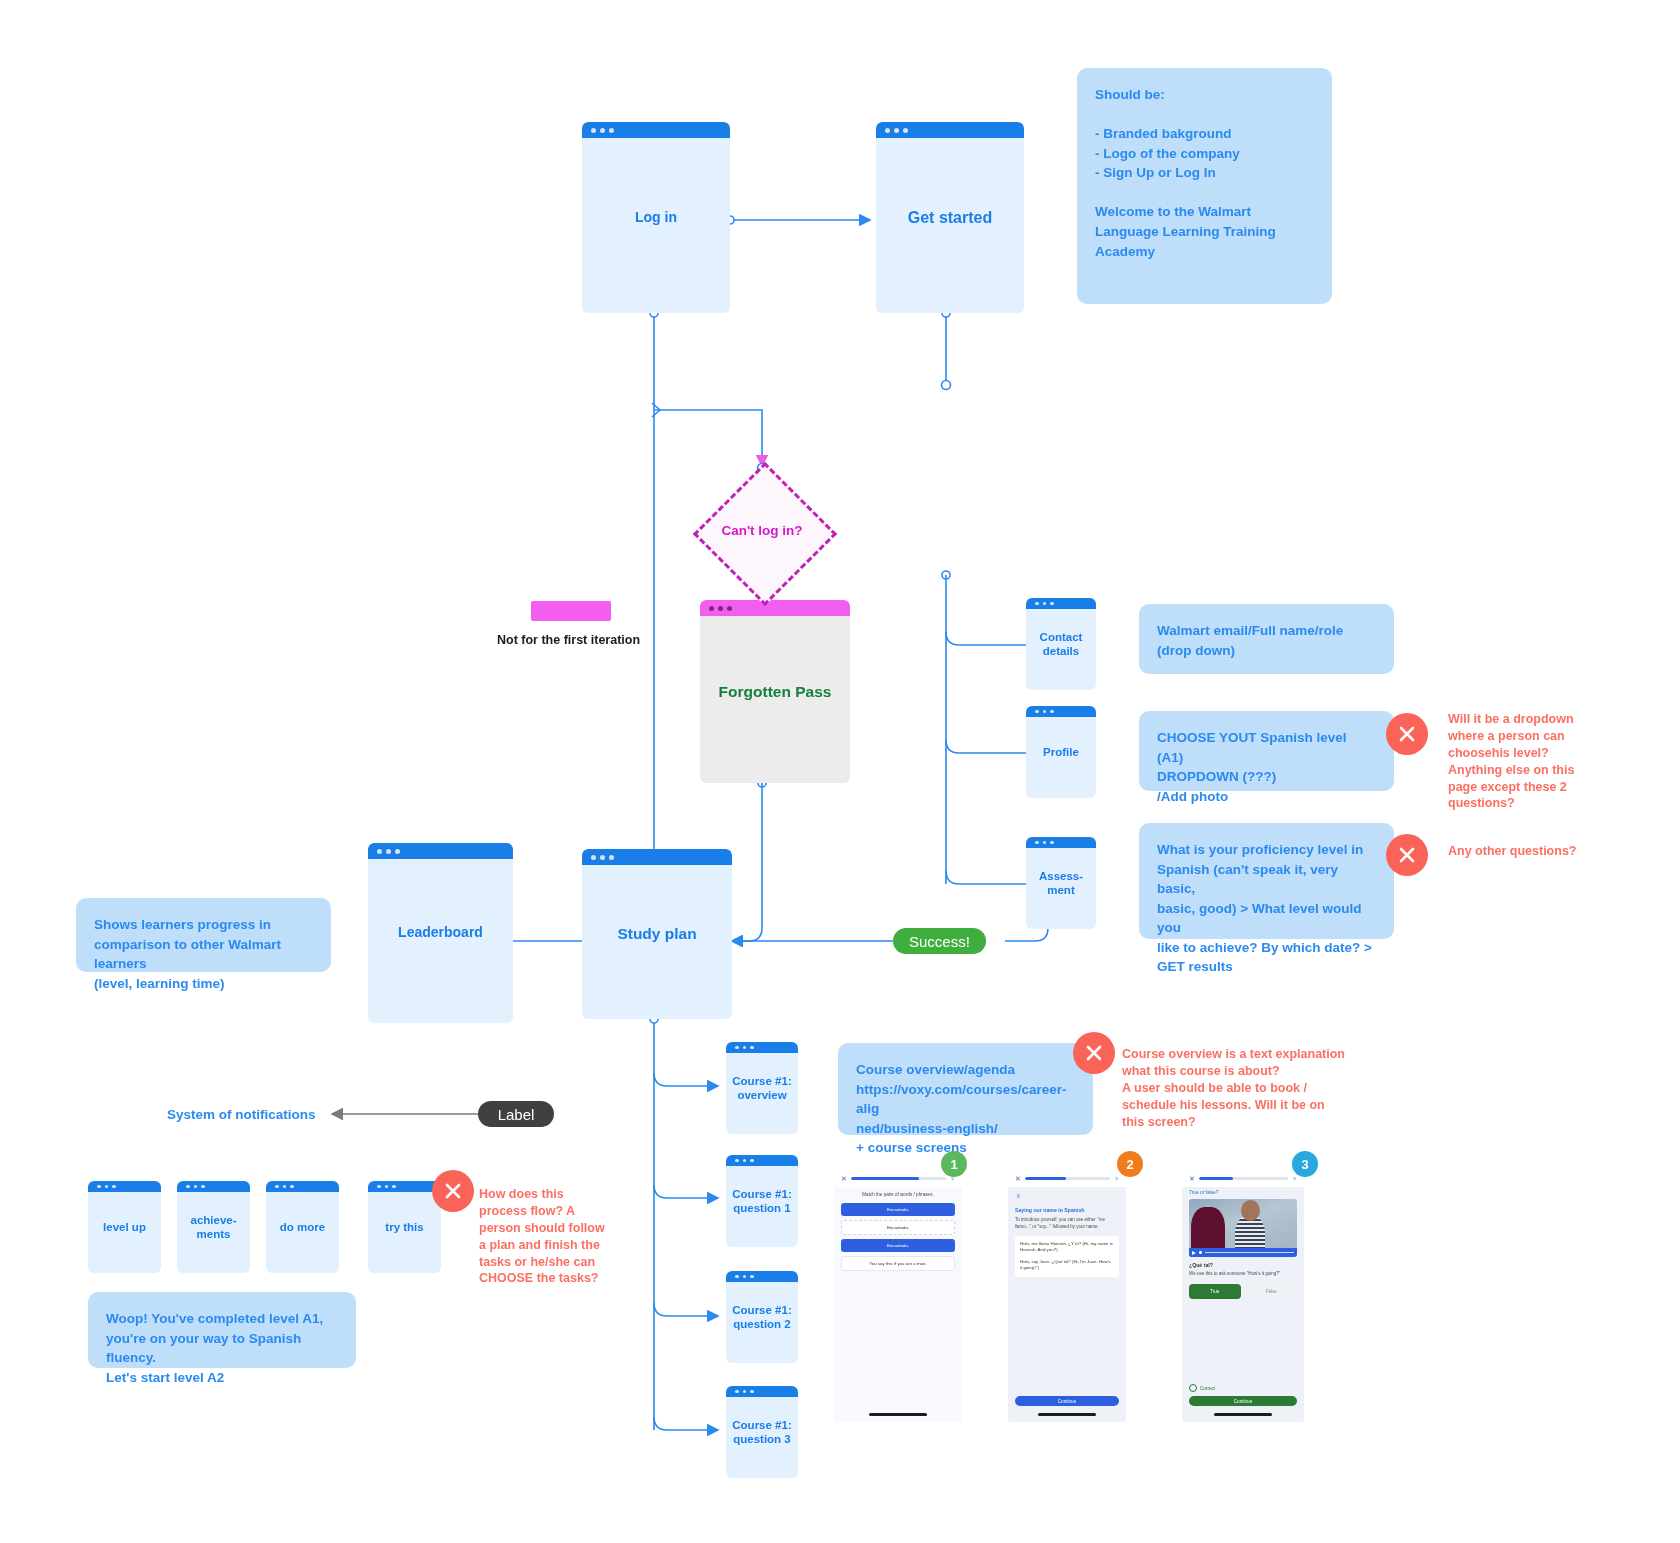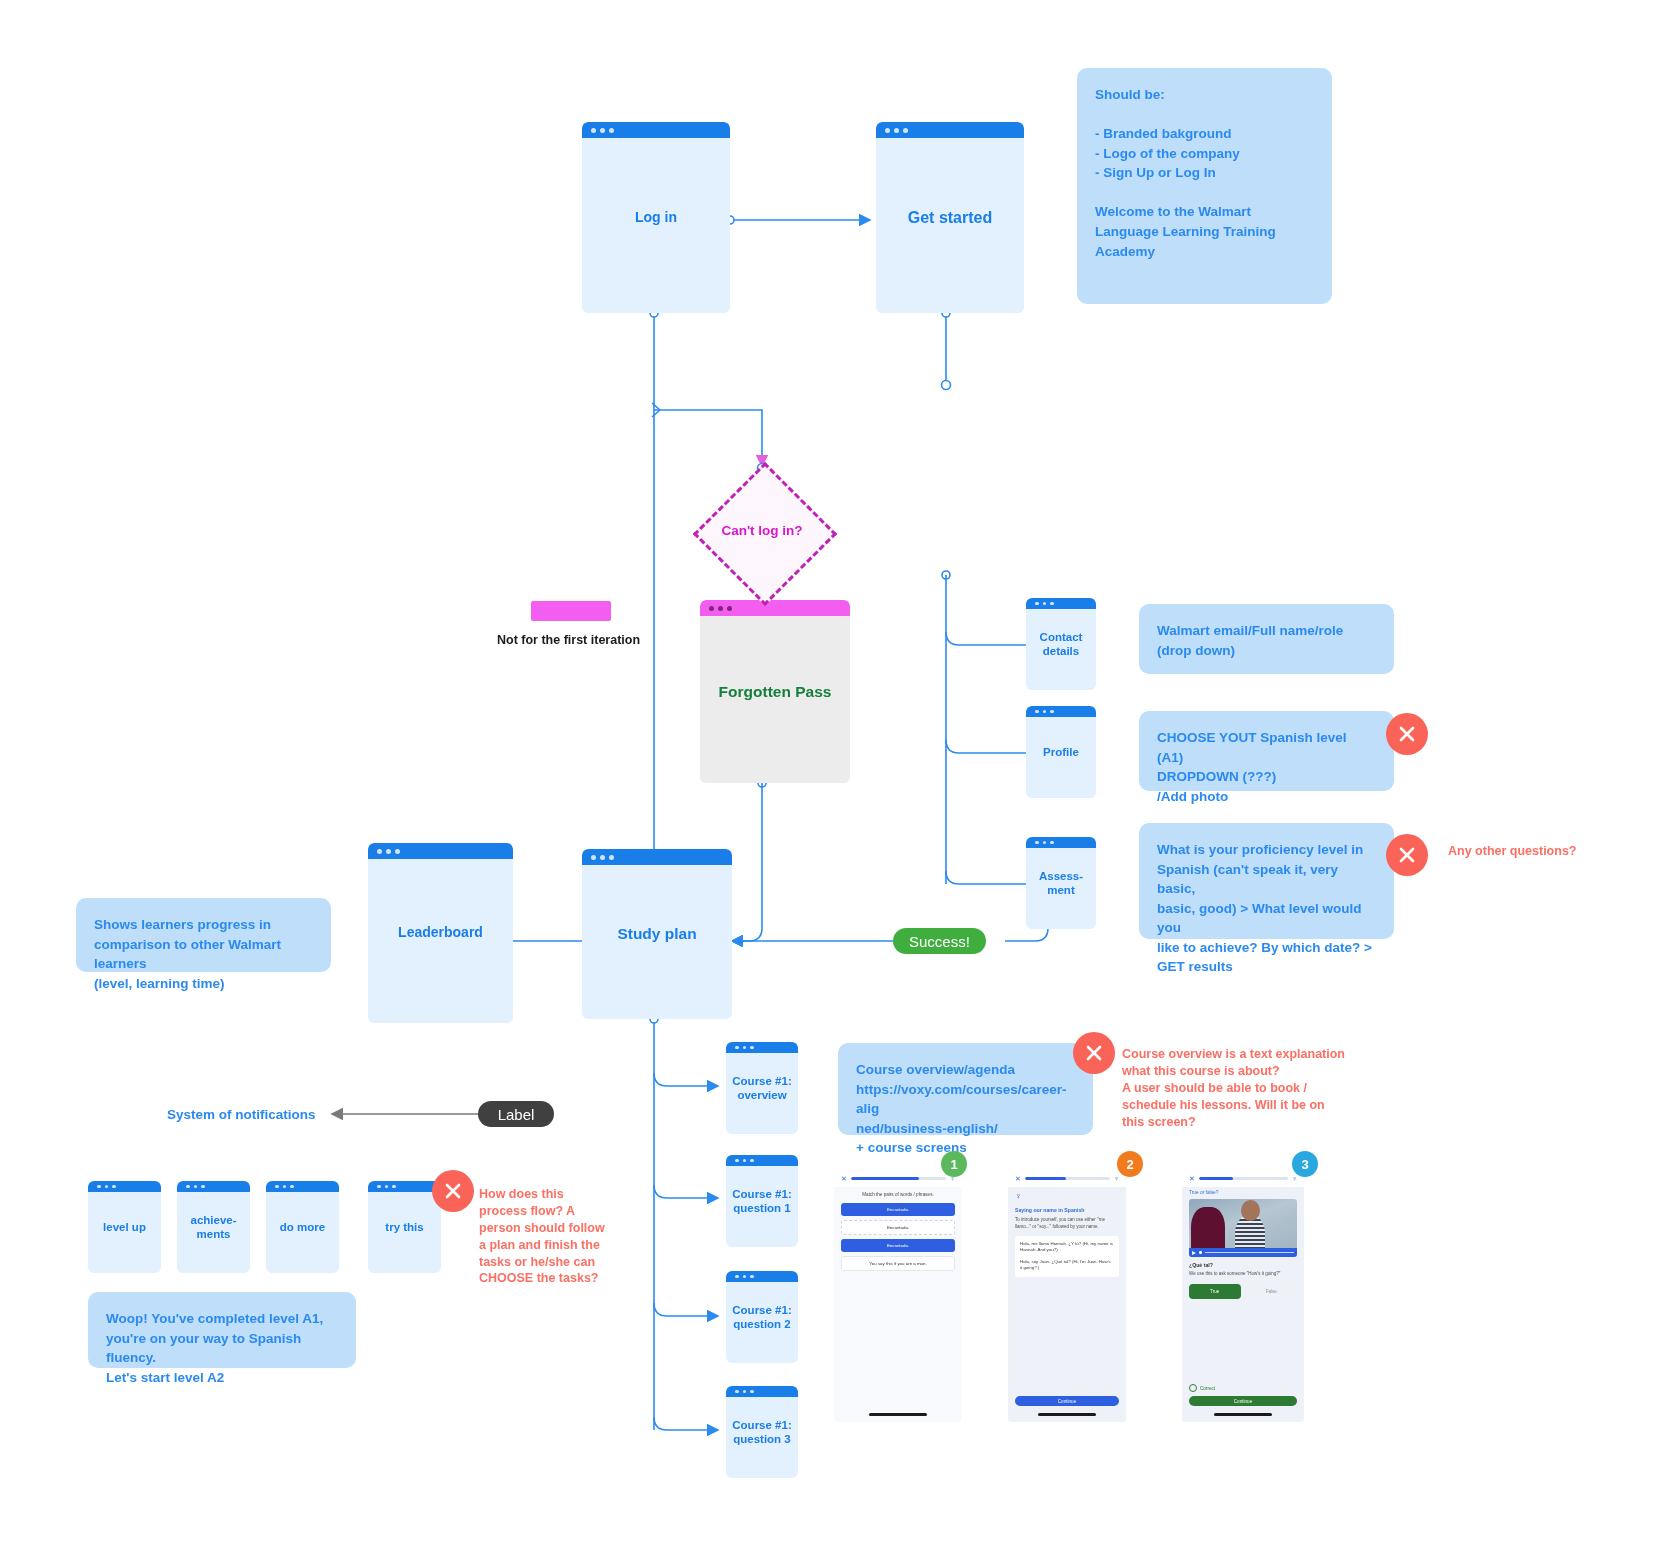--- a/index.html
+++ b/index.html
@@ -454,20 +454,26 @@
 
   <div class="bubble" style="left:88px;top:1292px;width:268px;height:76px;">Woop! You've completed level A1,
 you're on your way to Spanish fluency.
 Let's start level A2</div>
 
   <div class="xbadge" style="left:1386px;top:713px;">
     <svg width="18" height="18" viewBox="0 0 18 18">
       <path d="M3,3 L15,15 M15,3 L3,15" stroke="#fff" stroke-width="2.6" stroke-linecap="round"></path>
     </svg>
   </div>
+  <div class="rednote" style="left:1448px;top:711px;width:175px;">Will it be a dropdown
+where a person can
+choosehis level?
+Anything else on this
+page except these 2
+questions?</div>
 
   <div class="xbadge" style="left:1386px;top:834px;">
     <svg width="18" height="18" viewBox="0 0 18 18">
       <path d="M3,3 L15,15 M15,3 L3,15" stroke="#fff" stroke-width="2.6" stroke-linecap="round"></path>
     </svg>
   </div>
   <div class="rednote" style="left:1448px;top:843px;width:200px;">Any other questions?</div>
 
   <div class="xbadge" style="left:1073px;top:1032px;">
     <svg width="18" height="18" viewBox="0 0 18 18">

